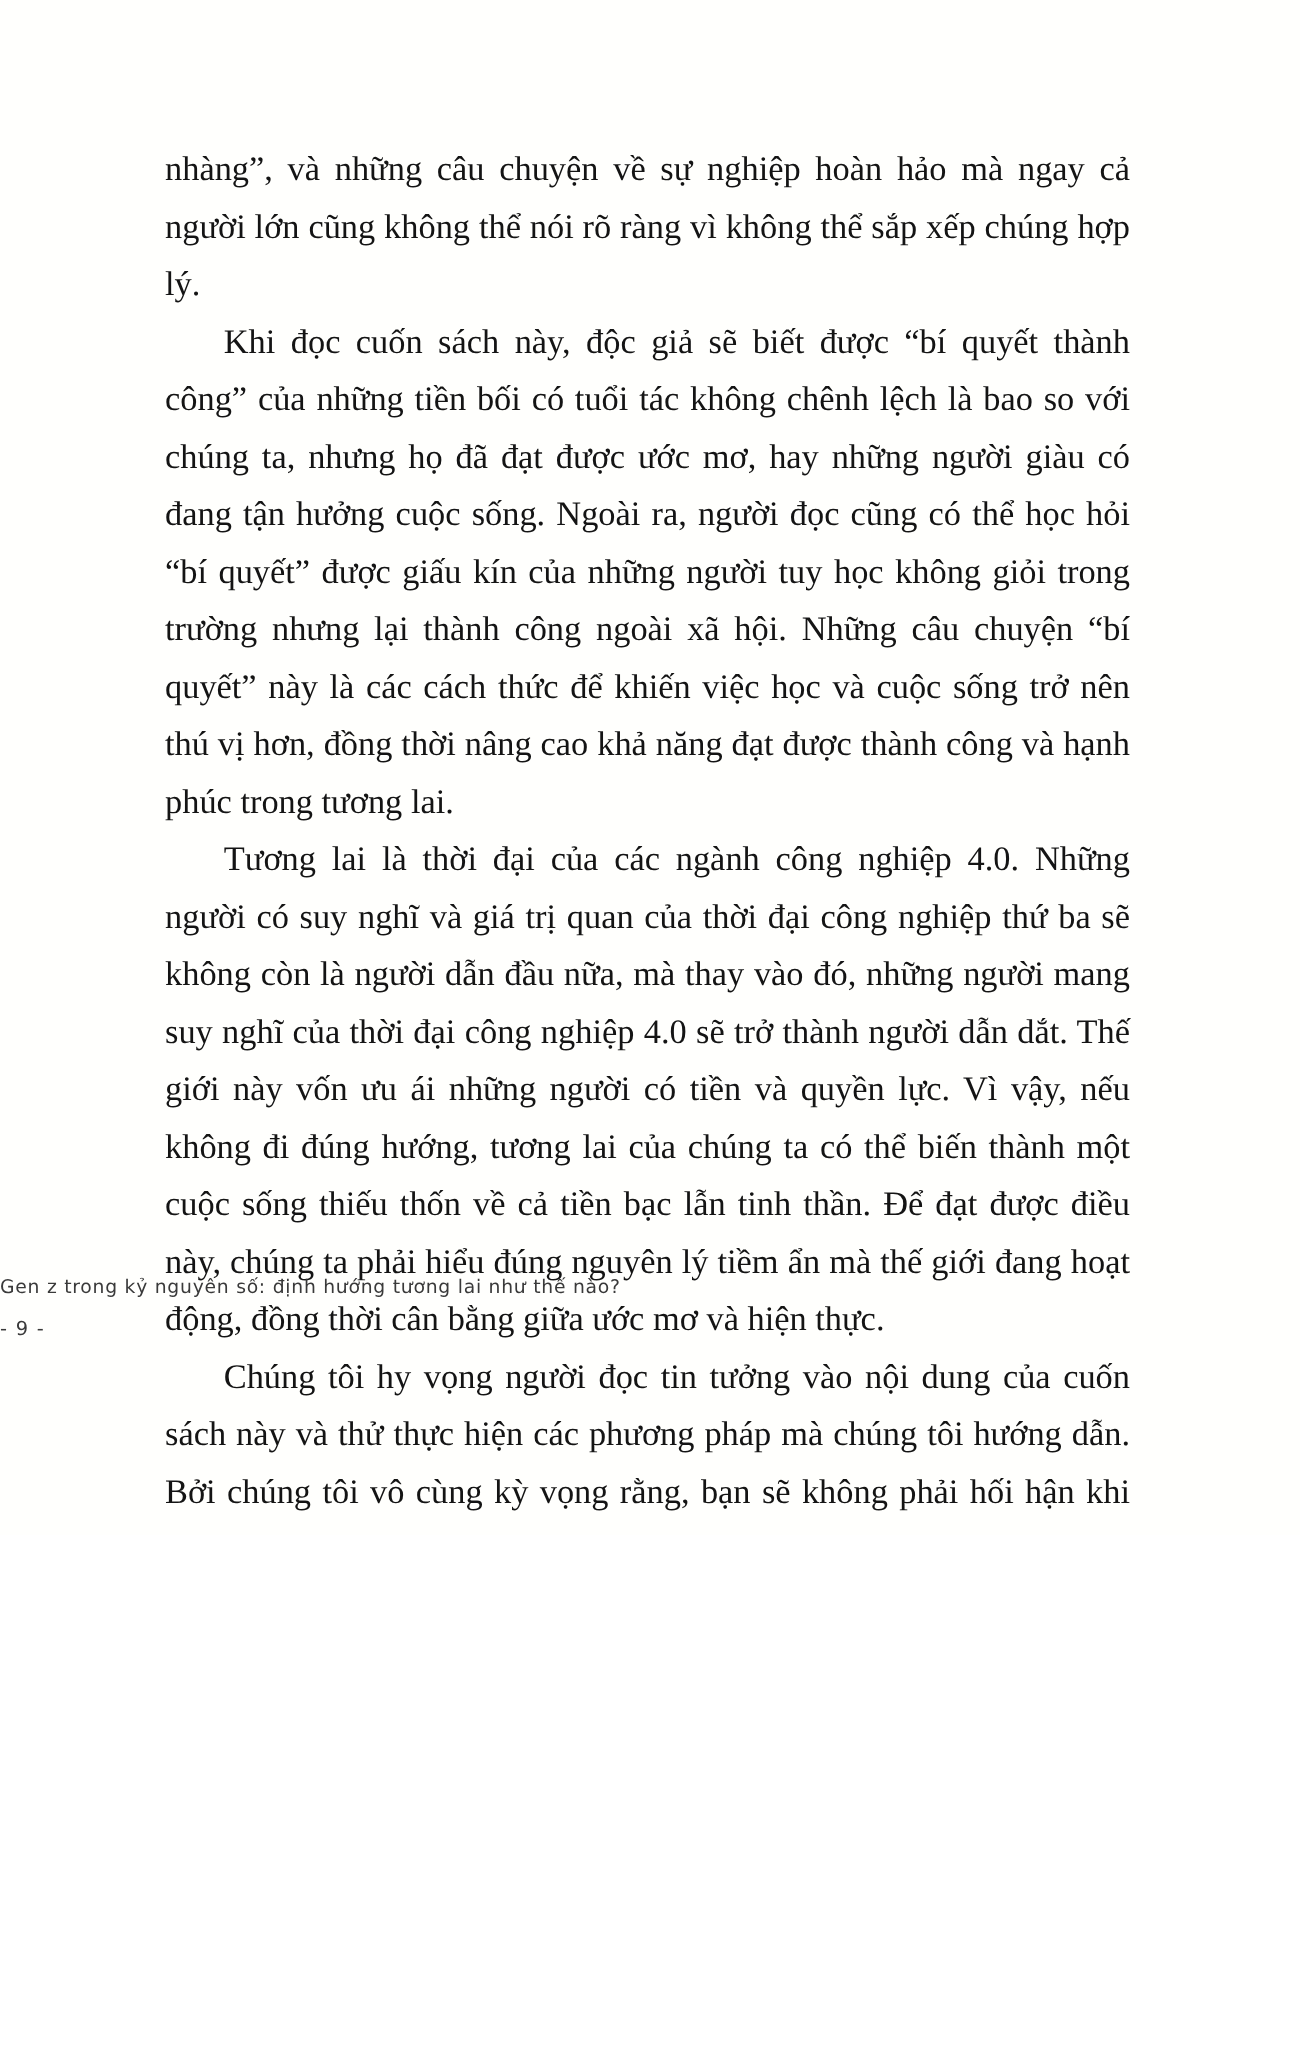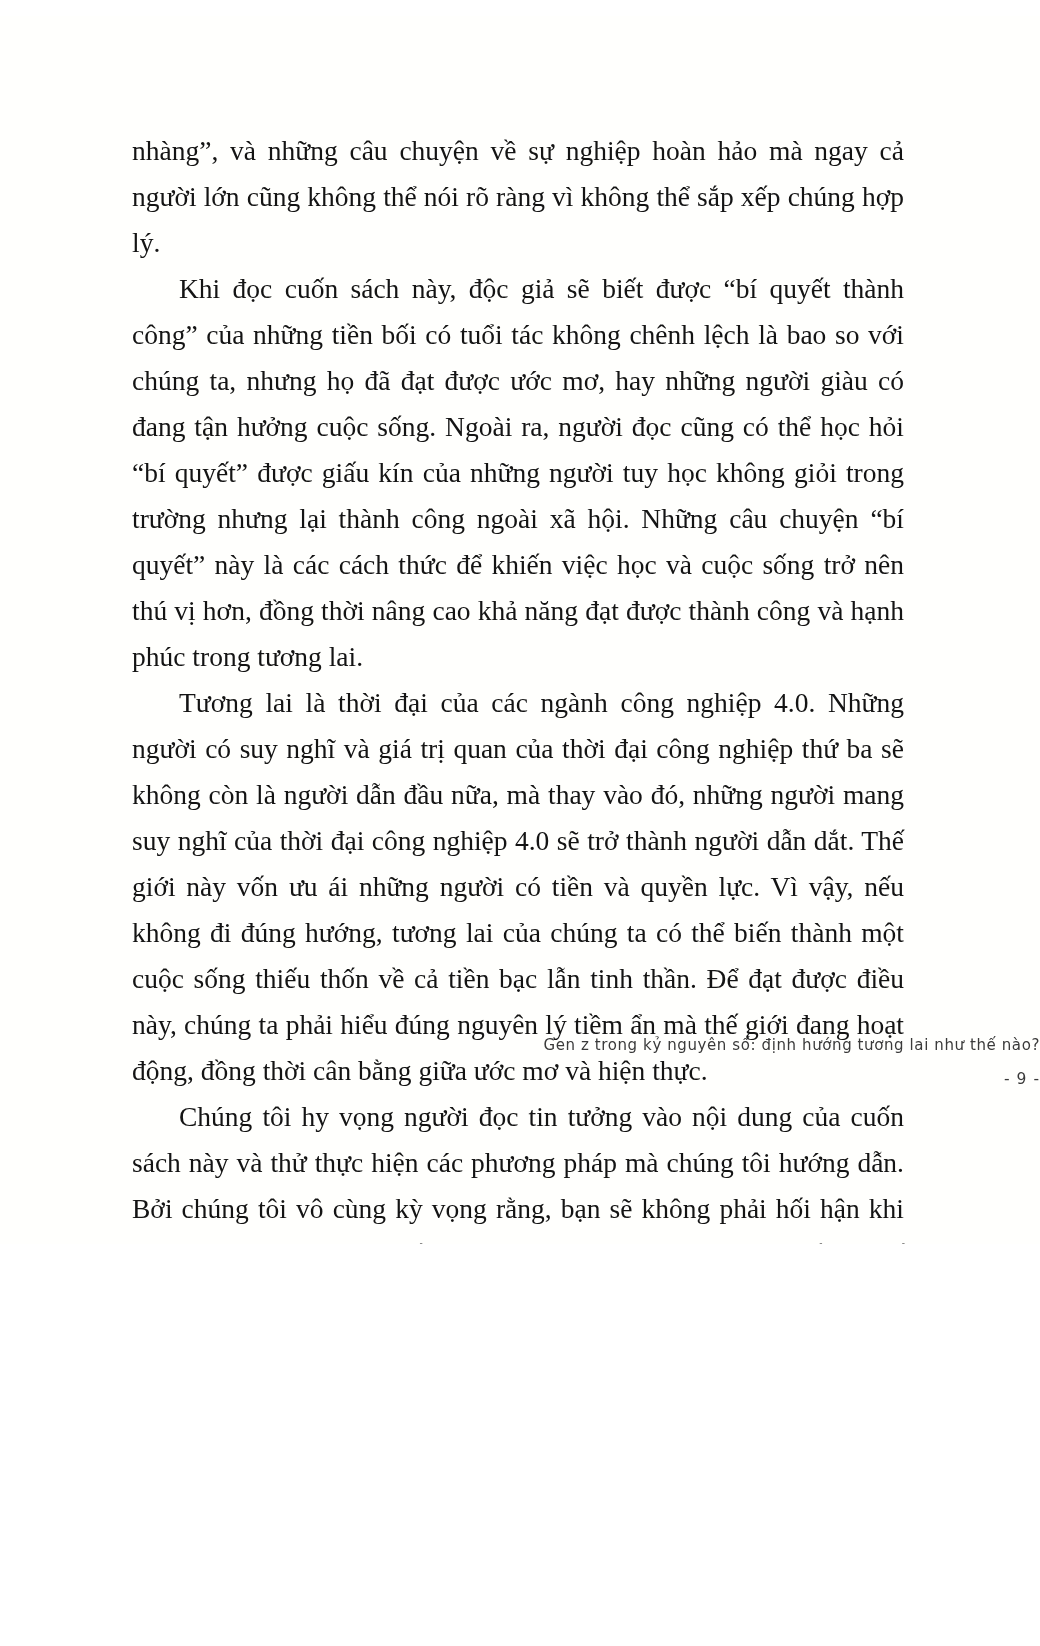--- a/index.html
+++ b/index.html
@@ -5,21 +5,21 @@
 <style>
   html, body {
     margin: 0;
     padding: 0;
     background: #ffffff;
   }
   .page {
     position: relative;
     width: 1040px;
     height: 1228px;
-    margin: 16px auto;
+    margin: 0 auto;
     background: #fffffd;
     box-sizing: border-box;
     overflow: hidden;
   }
   .content {
     position: absolute;
     left: 132px;
     top: 112px;
     width: 772px;
   }
@@ -40,21 +40,21 @@
   .para.indent {
     text-indent: 47px;
   }
   
 
   .footer {
     position: absolute;
     left: 0;
     right: 0;
     bottom: 156px;
-    text-align: right;
+    text-align: left;
   }
   .footer-title {
     font-family: "DejaVu Sans", sans-serif;
     font-size: 15px;
     letter-spacing: 0.6px;
     color: #3a3a3a;
     margin: 0;
   }
   .footer-page {
     font-family: "DejaVu Sans", sans-serif;

